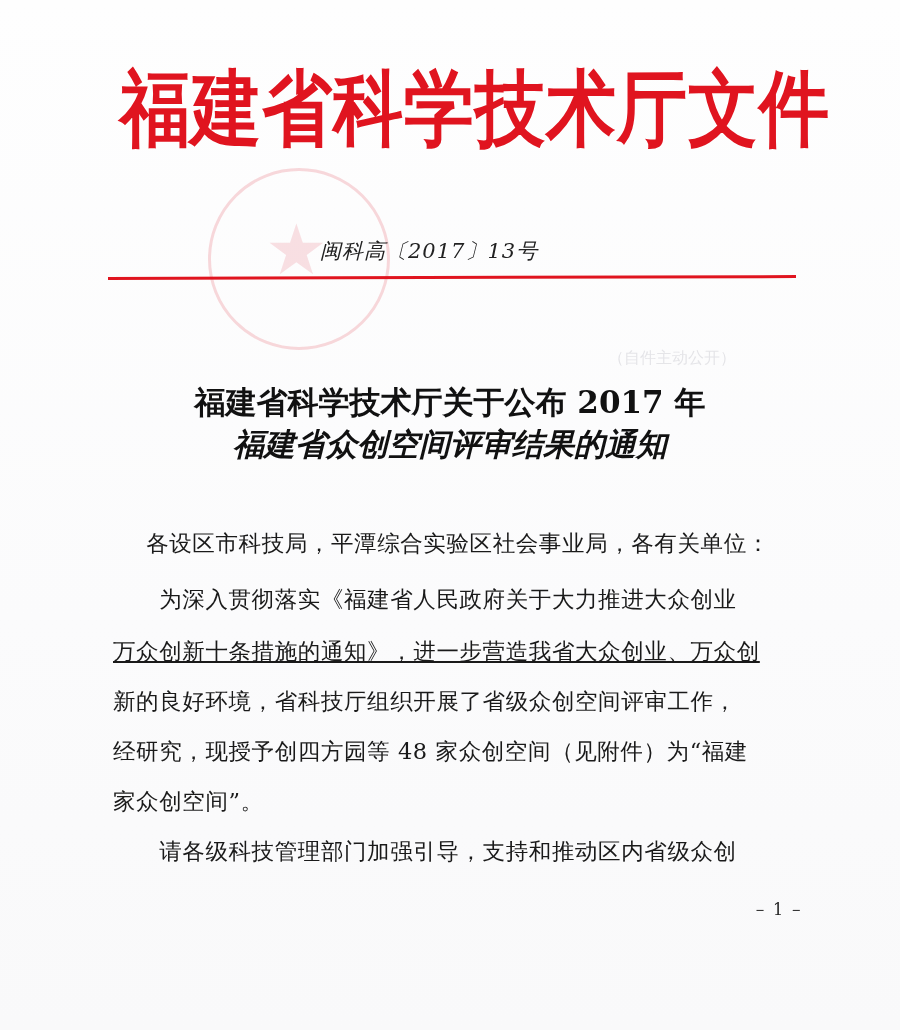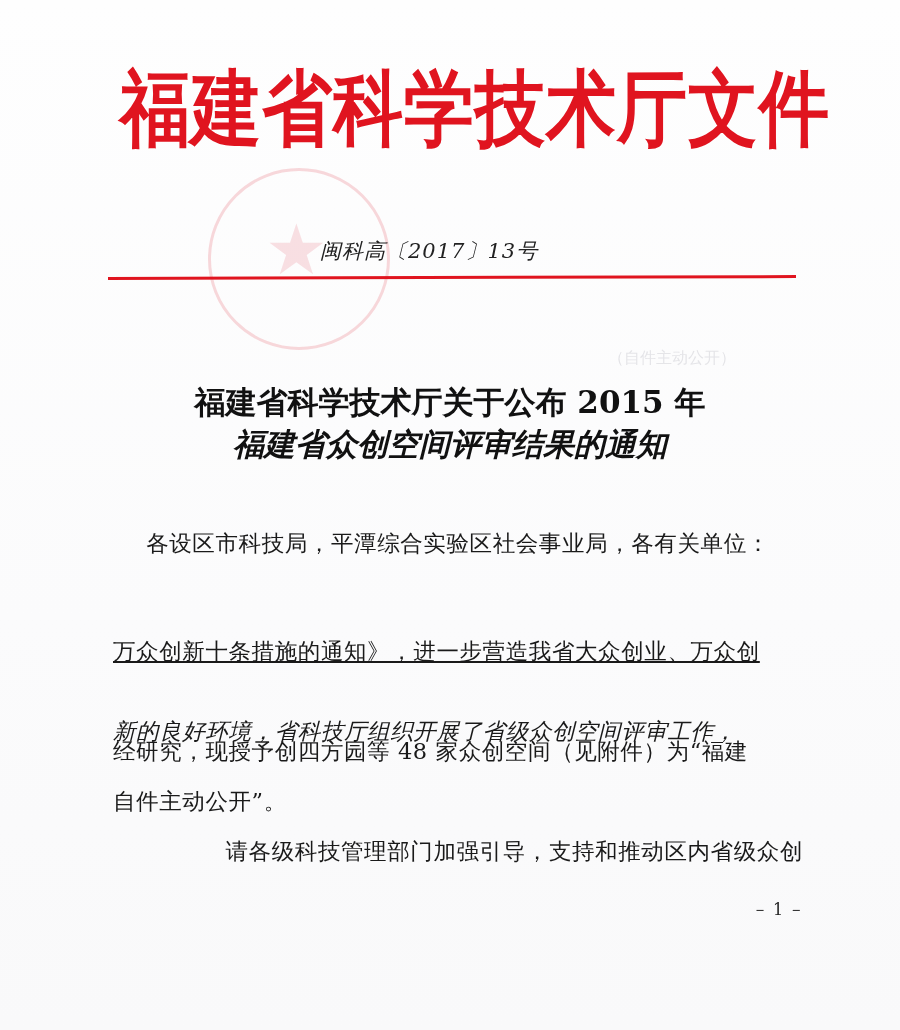--- a/index.html
+++ b/index.html
@@ -123,25 +123,26 @@
   <div class="seal">
     <span class="seal-star">★</span>
   </div>
 
   <div class="doc-number">闽科高〔2017〕13号</div>
 
   <div class="red-rule"></div>
 
   <div class="faint-mark">（自件主动公开）</div>
 
-  <div class="title l1">福建省科学技术厅关于公布 2015 年</div>
+  <div class="title l1">福建省科学技术厅关于公布 2017 年</div>
   <div class="title l2">福建省众创空间评审结果的通知</div>
 
   <div class="body-text" style="top:528px;text-align:center;">各设区市科技局，平潭综合实验区社会事业局，各有关单位：</div>
+  <div class="body-text" style="top:584px;">　　为深入贯彻落实《福建省人民政府关于大力推进大众创业</div>
   <div class="body-text" style="top:636px;text-decoration:underline;">万众创新十条措施的通知》，进一步营造我省大众创业、万众创</div>
-  <div class="body-text" style="top:716px;font-style:italic;">新的良好环境，省科技厅组织开展了省级众创空间评审工作，</div>
+  <div class="body-text" style="top:686px;">新的良好环境，省科技厅组织开展了省级众创空间评审工作，</div>
   <div class="body-text" style="top:736px;">经研究，现授予创四方园等 48 家众创空间（见附件）为“福建</div>
-  <div class="body-text" style="top:786px;">自件主动公开”。</div>
-  <div class="body-text" style="top:836px;text-align:right;">　　请各级科技管理部门加强引导，支持和推动区内省级众创</div>
+  <div class="body-text" style="top:786px;">家众创空间”。</div>
+  <div class="body-text" style="top:836px;">　　请各级科技管理部门加强引导，支持和推动区内省级众创</div>
 
   <div class="page-num">－ 1 －</div>
 
 </div>
 
 </body></html>

